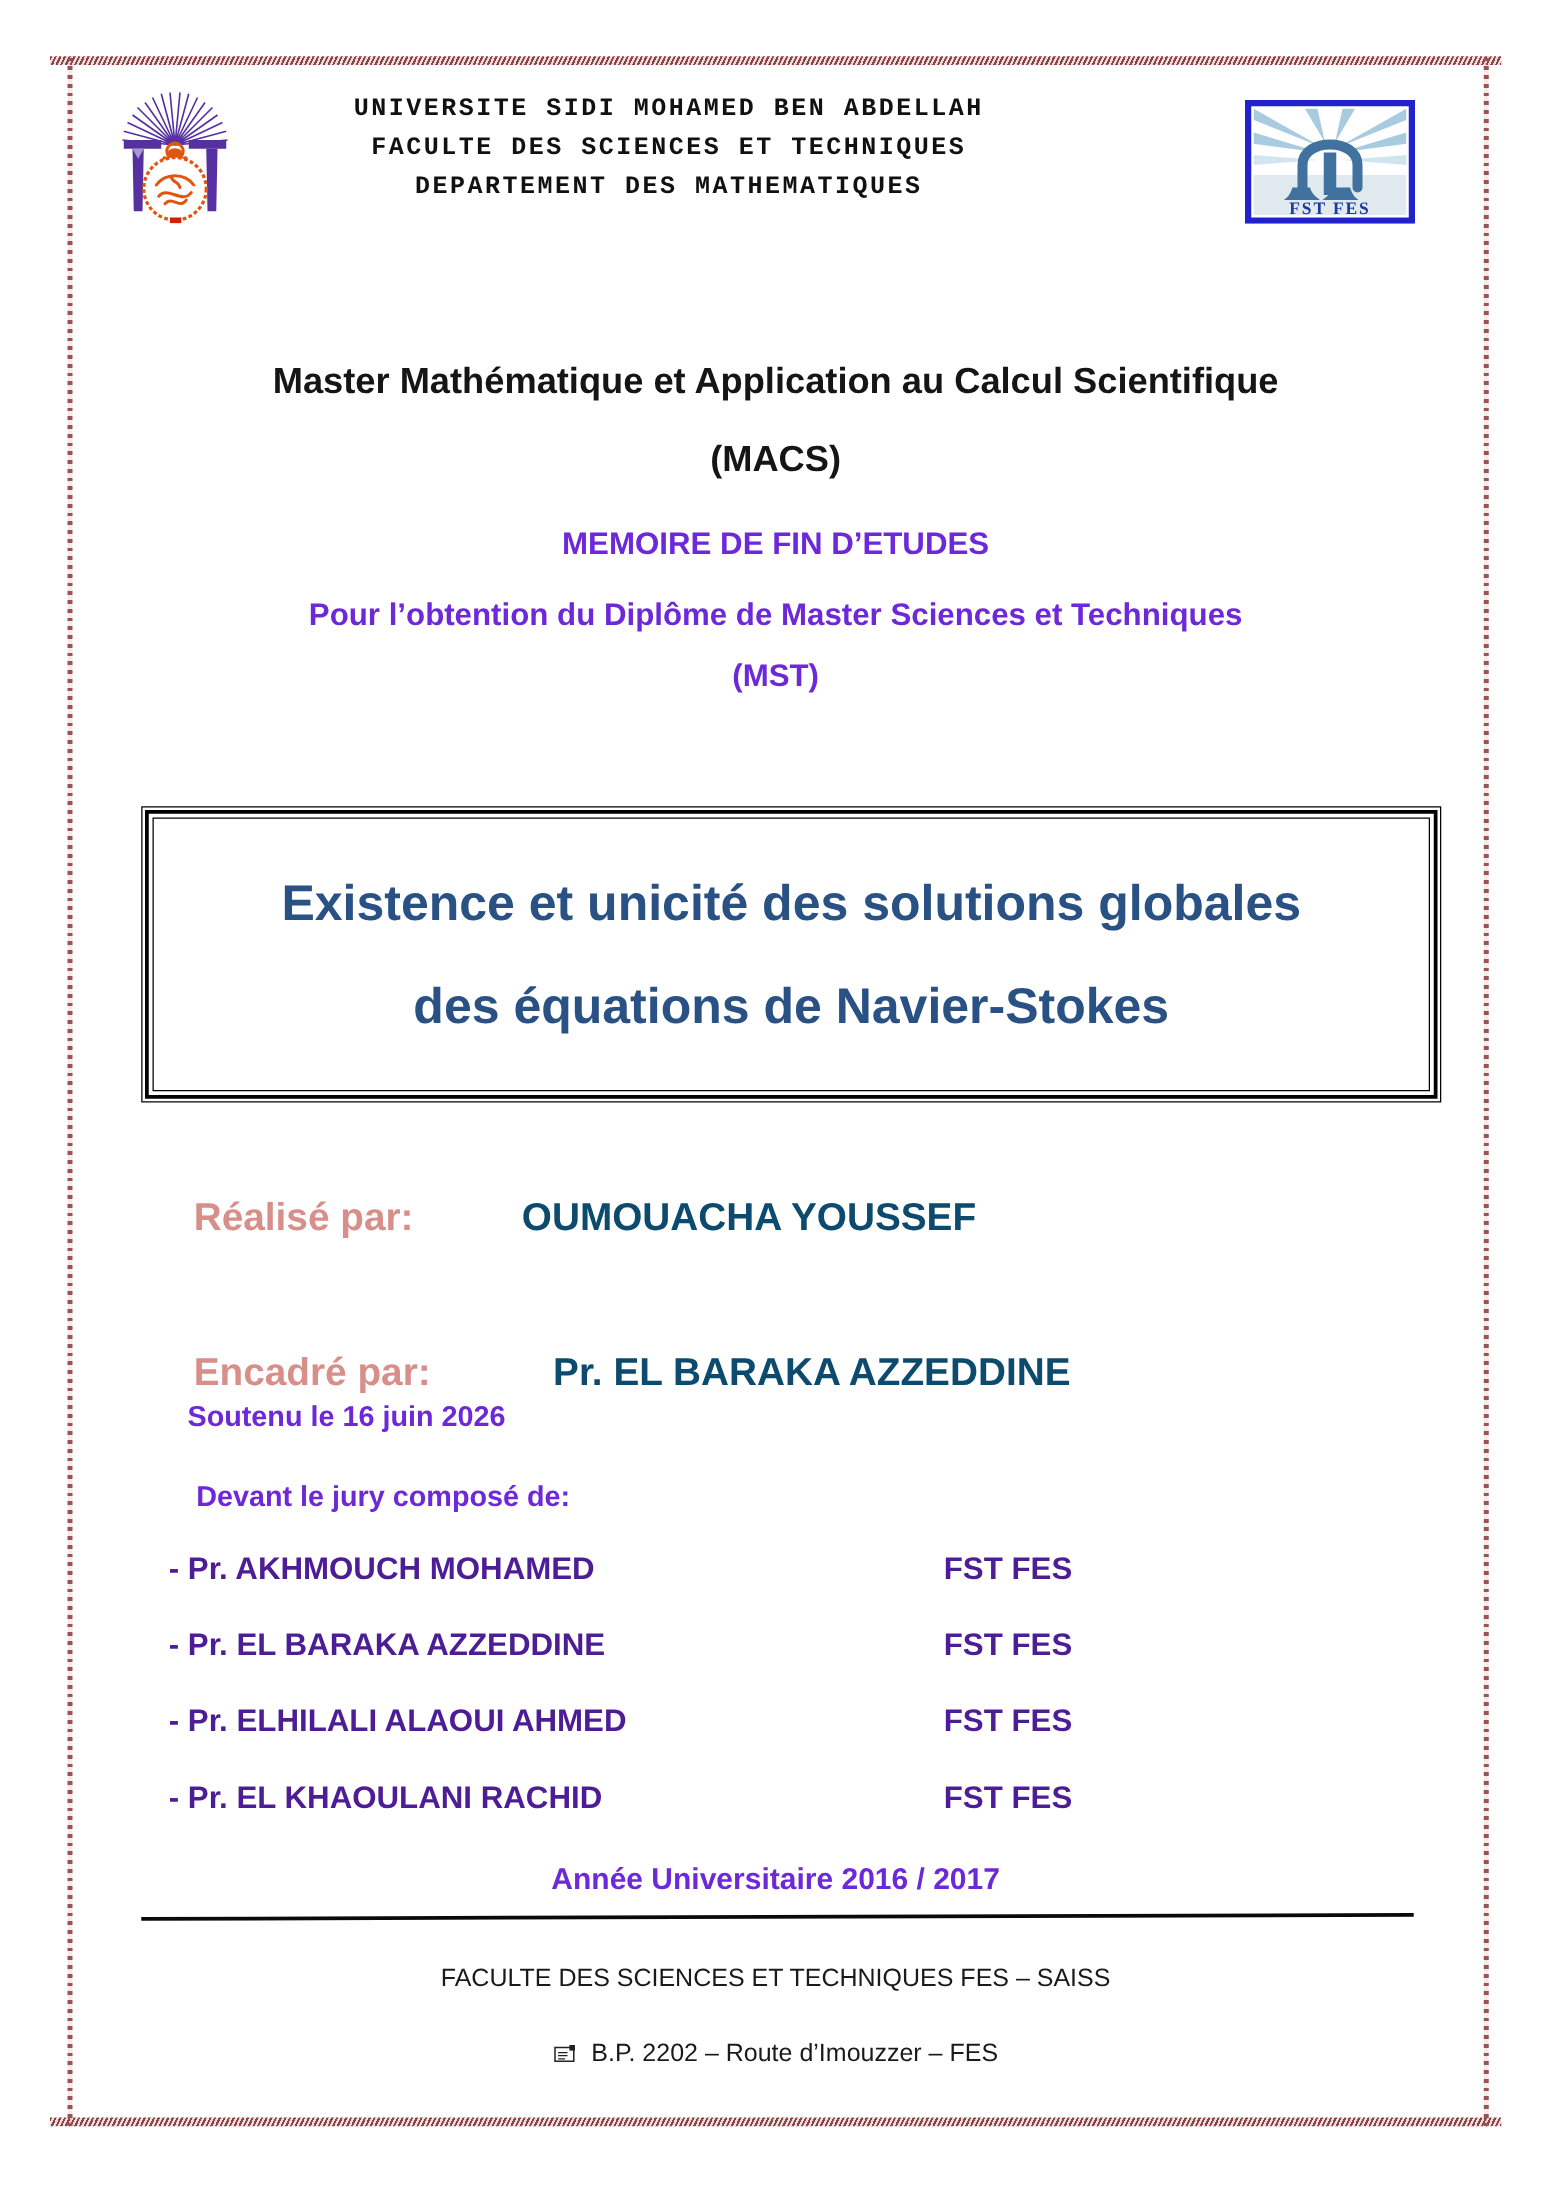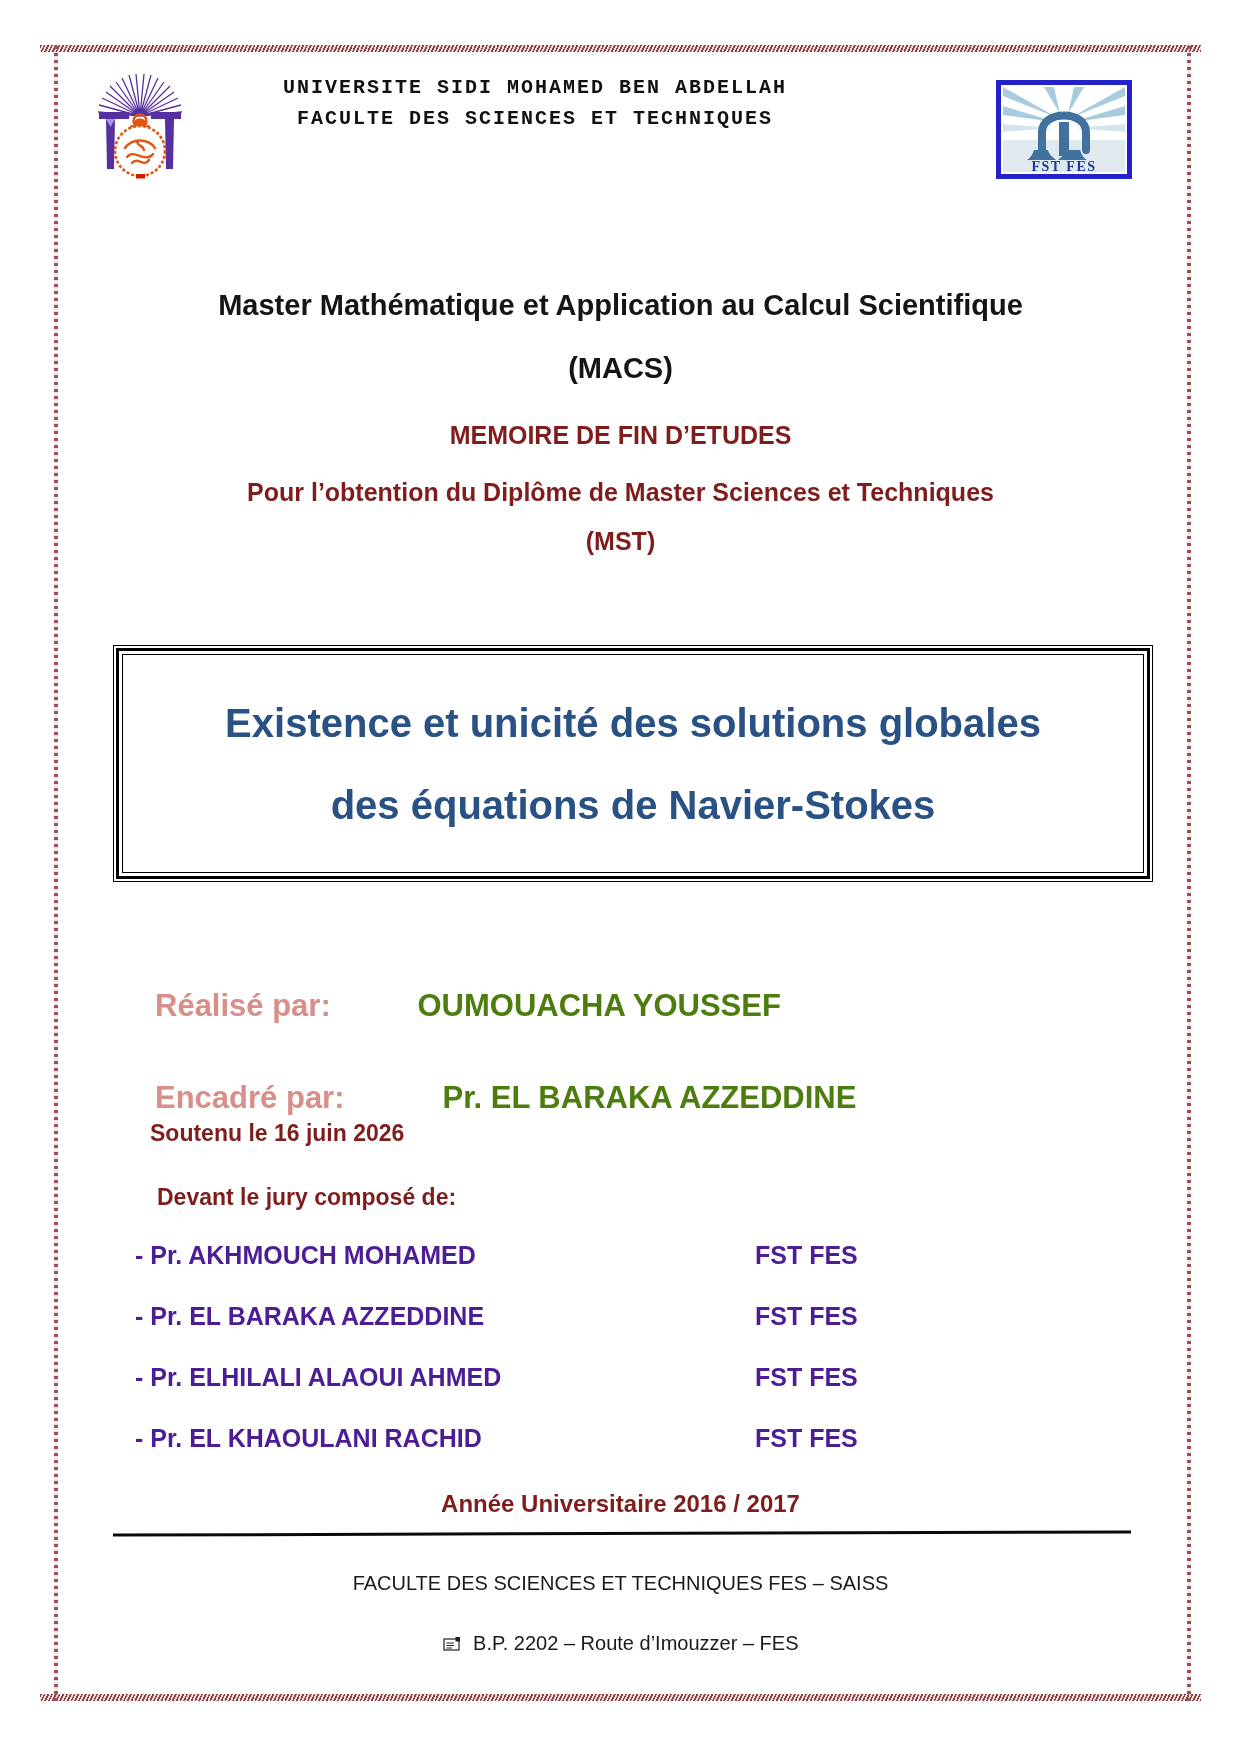--- a/index.html
+++ b/index.html
@@ -31,39 +31,39 @@
     position:absolute;left:235px;top:72px;width:600px;
     font-family:"Liberation Mono","DejaVu Sans Mono",monospace;
     font-weight:bold;font-size:20px;line-height:31px;
     letter-spacing:2px;color:#111;text-align:center;white-space:nowrap;
   }
 
   
   .center-line{position:absolute;left:70px;width:1101px;text-align:center;}
   .master-title{top:289px;font-size:29px;font-weight:bold;color:#151515;}
   .master-abbr{top:352px;font-size:29px;font-weight:bold;color:#151515;}
-  .brick{color:#7f1d1d;}
+  .brick{color:#6d28d9;}
   .memoire{top:421px;font-size:25px;font-weight:bold;}
   .pour{top:478px;font-size:25px;font-weight:bold;}
   .mst{top:527px;font-size:25px;font-weight:bold;}
 
   
   .title-box{position:absolute;left:113px;top:645px;width:1040px;height:237px;
     border:1px solid #000;padding:2px;box-sizing:border-box;}
   .title-box-mid{border:3px solid #000;padding:3px;height:100%;box-sizing:border-box;}
   .title-box-inner{border:1px solid #000;height:100%;box-sizing:border-box;
     display:flex;flex-direction:column;justify-content:center;gap:14px;}
   .thesis-line{font-size:40px;font-weight:bold;color:#2a5183;text-align:center;line-height:68px;}
 
   
   .credit-row{position:absolute;left:155px;white-space:nowrap;font-weight:bold;}
   .realise{top:956px;}
   .encadre{top:1040px;}
   .credit-label{font-size:31px;color:#d88e89;display:inline-block;}
-  .credit-name{font-size:31px;color:#4d7c0f;display:inline-block;margin-top:32px;}
+  .credit-name{font-size:31px;color:#0c4a6e;display:inline-block;}
   .realise .credit-label{width:258px;}
   .encadre .credit-label{width:283px;margin-top:40px;}
   .soutenu{position:absolute;left:150px;top:1120px;font-size:23px;font-weight:bold;}
   .devant{position:absolute;left:157px;top:1184px;font-size:23px;font-weight:bold;}
 
   
   .jury{position:absolute;left:135px;top:1241px;width:900px;}
   .jury-row{position:relative;height:61px;font-weight:bold;font-size:25px;color:#4c1d95;}
   .jury-aff{position:absolute;left:620px;top:0;}
 
@@ -141,20 +141,21 @@
       <rect x="63" y="42" width="10" height="34" fill="#41719f"></rect>
       <path d="M38 70 C36 76 34 78 31 80 L60 80 C55 76 53 74 52 70 Z" fill="#41719f"></path>
       <path d="M84 70 C86 76 88 78 91 80 L62 80 C67 76 69 74 70 70 Z" fill="#41719f"></path>
       <text x="68" y="91" text-anchor="middle" class="fst-caption" font-family="Liberation Serif, DejaVu Serif, serif" font-size="14" font-weight="bold" fill="#1b3a9e" letter-spacing="1.5">FST FES</text>
     </svg>
   </div>
 
   <div class="header-text">
     <div>UNIVERSITE SIDI MOHAMED BEN ABDELLAH</div>
     <div>FACULTE DES SCIENCES ET TECHNIQUES</div>
+    <div>DEPARTEMENT DES MATHEMATIQUES</div>
   </div>
 
   <div class="center-line master-title">Master Mathématique et Application au Calcul Scientifique</div>
   <div class="center-line master-abbr">(MACS)</div>
   <div class="center-line memoire brick">MEMOIRE DE FIN D’ETUDES</div>
   <div class="center-line pour brick">Pour l’obtention du Diplôme de Master Sciences et Techniques</div>
   <div class="center-line mst brick">(MST)</div>
 
   <div class="title-box">
     <div class="title-box-mid">

